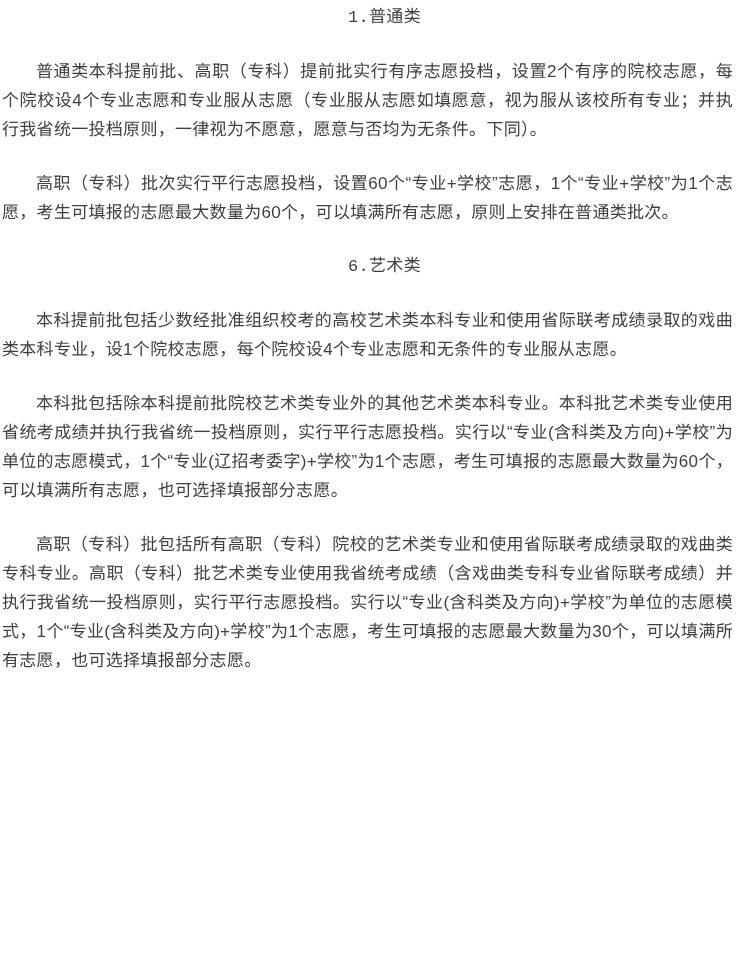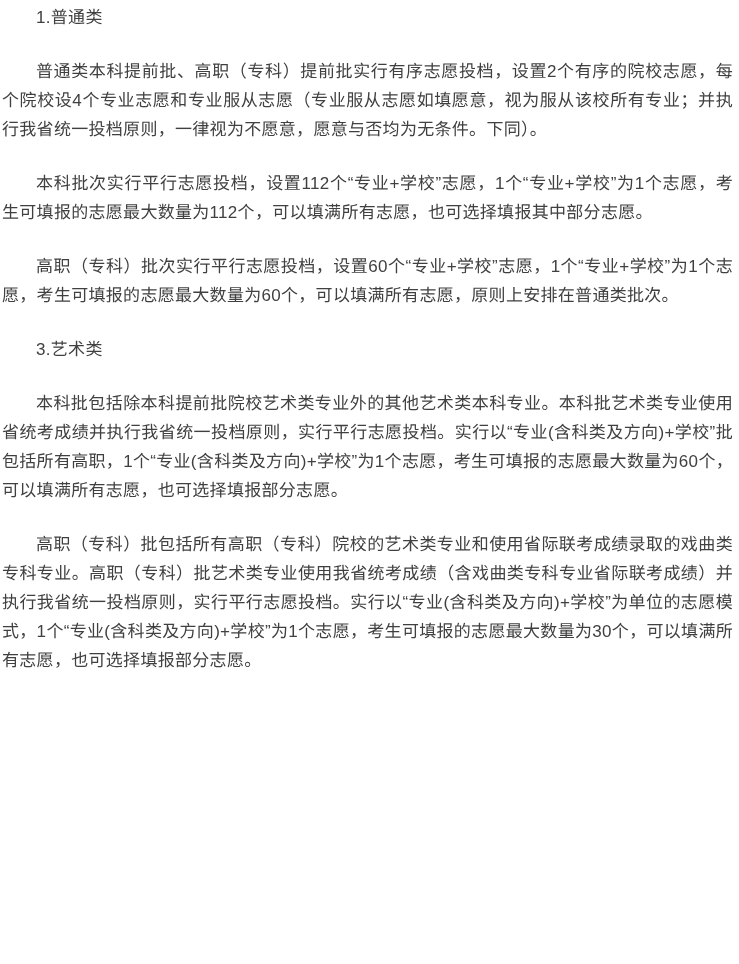--- a/index.html
+++ b/index.html
@@ -24,41 +24,42 @@
     line-height: 29px;
     letter-spacing: 0.3px;
     margin: 25px 0;
     text-indent: 2em;
     text-align: justify;
     text-justify: inter-ideograph;
     word-break: break-all;
     font-weight: 400;
   }
   .para.heading {
-    text-align: left;
+    text-align: center;
+    font-family: Liberation Mono, monospace;
   }
   .para:first-child {
     margin-top: 0;
   }
   .para:last-child {
     margin-bottom: 0;
   }
 </style>
 </head>
 <body style="color: rgb(64, 64, 64); background: rgb(255, 255, 255);">
 
 <article class="article">
   <p class="para heading">1.普通类</p>
 
   <p class="para">普通类本科提前批、高职（专科）提前批实行有序志愿投档，设置2个有序的院校志愿，每个院校设4个专业志愿和专业服从志愿（专业服从志愿如填愿意，视为服从该校所有专业；并执行我省统一投档原则，一律视为不愿意，愿意与否均为无条件。下同）。</p>
 
-  <p class="para">本科批次实行平行志愿投档，设置112个“专业+学校”志愿，1个“专业+学校”为1个志愿，考生可填报的志愿最大数量为112个，可以填满所有志愿，也可选择填报其中部分志愿。</p>
 
   <p class="para">高职（专科）批次实行平行志愿投档，设置60个“专业+学校”志愿，1个“专业+学校”为1个志愿，考生可填报的志愿最大数量为60个，可以填满所有志愿，原则上安排在普通类批次。</p>
 
-  <p class="para heading">3.艺术类</p>
+  <p class="para heading">6.艺术类</p>
 
 
+  <p class="para">本科提前批包括少数经批准组织校考的高校艺术类本科专业和使用省际联考成绩录取的戏曲类本科专业，设1个院校志愿，每个院校设4个专业志愿和无条件的专业服从志愿。</p>
 
-  <p class="para">本科批包括除本科提前批院校艺术类专业外的其他艺术类本科专业。本科批艺术类专业使用省统考成绩并执行我省统一投档原则，实行平行志愿投档。实行以“专业(含科类及方向)+学校”批包括所有高职，1个“专业(含科类及方向)+学校”为1个志愿，考生可填报的志愿最大数量为60个，可以填满所有志愿，也可选择填报部分志愿。</p>
+  <p class="para">本科批包括除本科提前批院校艺术类专业外的其他艺术类本科专业。本科批艺术类专业使用省统考成绩并执行我省统一投档原则，实行平行志愿投档。实行以“专业(含科类及方向)+学校”为单位的志愿模式，1个“专业(辽招考委字)+学校”为1个志愿，考生可填报的志愿最大数量为60个，可以填满所有志愿，也可选择填报部分志愿。</p>
 
   <p class="para">高职（专科）批包括所有高职（专科）院校的艺术类专业和使用省际联考成绩录取的戏曲类专科专业。高职（专科）批艺术类专业使用我省统考成绩（含戏曲类专科专业省际联考成绩）并执行我省统一投档原则，实行平行志愿投档。实行以“专业(含科类及方向)+学校”为单位的志愿模式，1个“专业(含科类及方向)+学校”为1个志愿，考生可填报的志愿最大数量为30个，可以填满所有志愿，也可选择填报部分志愿。</p>
 </article>
 
 </body></html>

